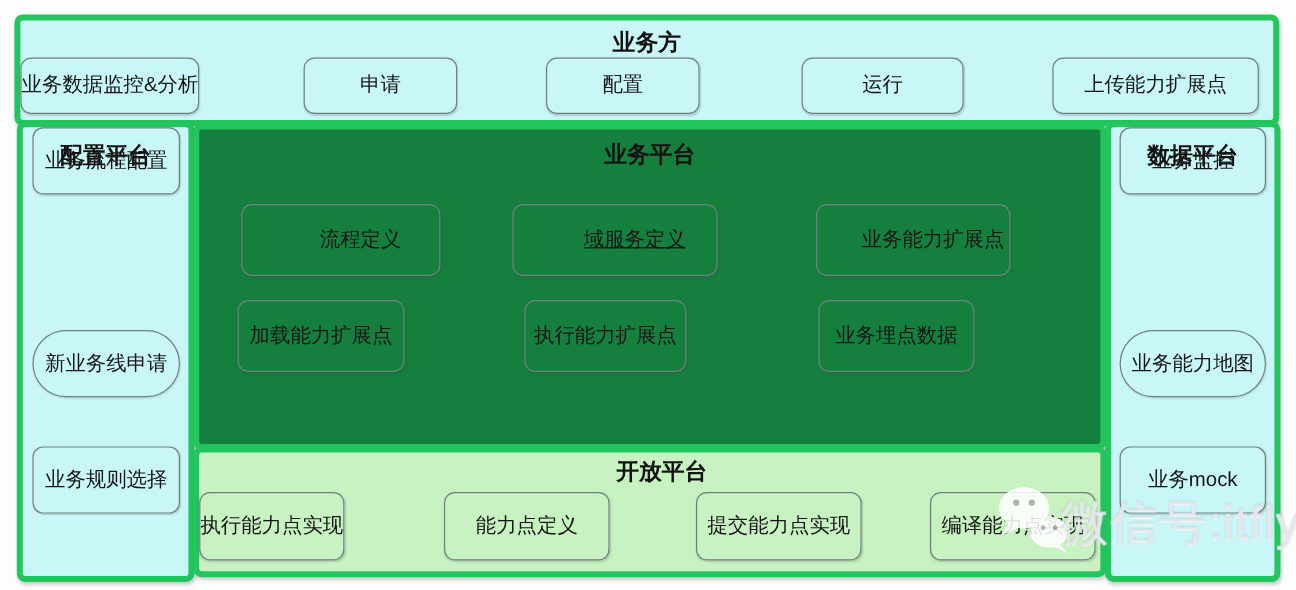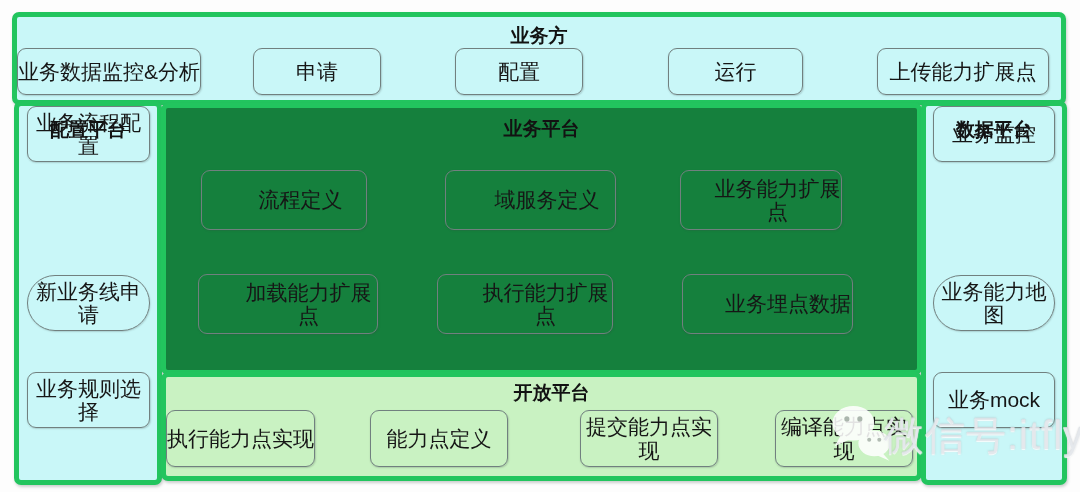--- a/index.html
+++ b/index.html
@@ -11,21 +11,21 @@
     position:absolute;border:5px solid #22c55e;border-radius:7px;
     box-shadow:1px 2px 3px rgba(90,100,100,.30);
   }
   .panel-title{
     position:absolute;left:0;right:0;text-align:center;
     font-weight:700;font-size:19px;color:#121212;
   }
   .box{
     position:absolute;border:1px solid #71807f;border-radius:9px;
     display:flex;align-items:center;justify-content:center;
-    font-size:21px;color:#161616;text-align:center;line-height:1.1;
+    font-size:17px;color:#161616;text-align:center;line-height:1.1;
     box-shadow:0.5px 1px 1.5px rgba(60,70,70,.22);
     background:transparent;
   }
   .cyan{background:#c9f7f8;}
   .yellow{background:#15803d;}
   .green{background:#c9f2c2;}
 
   
   .banner{left:12px;top:12px;width:1044px;height:83px;}
   .banner .panel-title{top:6px;}
@@ -46,23 +46,23 @@
   .side-right .box{left:7px;width:120px;}
   .side .box:nth-of-type(1){top:74px;}
   .side .box:nth-of-type(2){top:169px;border-radius:28px;}
   .side .box:nth-of-type(3){top:266px;}
 
   
   .bp{left:161px;top:103px;width:751px;height:262px;}
   .bp .panel-title{top:8px;}
   .bp .box{height:58px;}
   .bp .r1{top:62px;padding-left:33px;}
-  .bp .r2{top:166px;padding-left:41px;}
+  .bp .r2{top:142px;}
   .bp .c11{left:35px;width:131px;}
-  .bp .c12{left:279px;width:136px;}
+  .bp .c12{left:261px;width:136px;text-decoration:underline;}
   .bp .c13{left:514px;width:127px;}
   .bp .c21{left:32px;width:137px;}
   .bp .c22{left:271px;width:133px;}
   .bp .c23{left:516px;width:128px;}
 
   
   .op{left:161px;top:372px;width:751px;height:99px;}
   .op .panel-title{top:3px;padding-left:20px;}
   .op .box{top:33px;height:55px;}
   .op .box:nth-of-type(1){left:17px;width:135px;}

